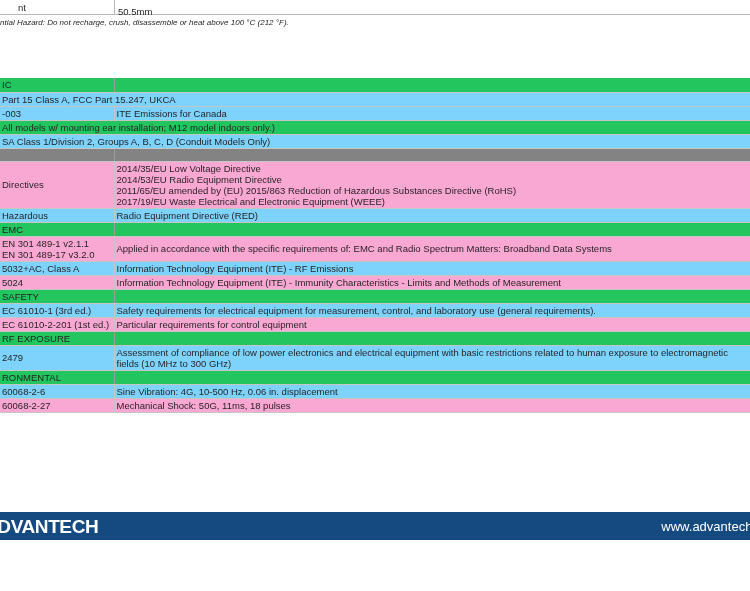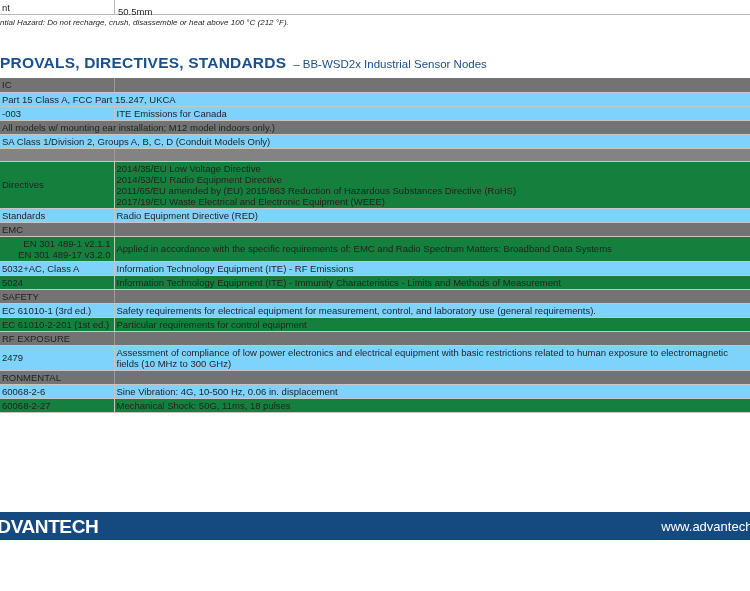--- a/index.html
+++ b/index.html
@@ -25,21 +25,21 @@
     color: #231f20;
   }
   .frag-row {
     position: relative;
     height: 15px;
     border-bottom: 1px solid #b9b9b9;
     background: #ffffff;
   }
   .frag-row .c1 {
     position: absolute; left: 0; top: 2px;
-    width: 114px; padding-left: 2px;
+    width: 114px; padding-left: 18px;
     white-space: nowrap; overflow: hidden;
   }
   .frag-row .c2 {
     position: absolute; left: 118px; top: 6px;
     white-space: nowrap;
   }
   .frag-row .divider {
     position: absolute; left: 114px; top: 0;
     width: 1px; height: 15px; background: #b9b9b9;
   }
@@ -91,40 +91,40 @@
   #spec-table td {
     font-size: 9.5px;
     color: #231f20;
     vertical-align: middle;
     padding: 1px 3px 1px 2px;
     border-bottom: 1px solid #c6c6c6;
     line-height: 1.16;
     overflow: hidden;
     white-space: nowrap;
   }
-  #spec-table td.wrapcell { white-space: normal; text-align: right; }
+  #spec-table td.wrapcell { white-space: normal; }
 
   
   tr.band td {
-    background: #737373;
+    background: #22c55e;
     color: #ffffff;
     height: 14px;
     font-size: 9.5px;
     border-bottom: 1px solid #838383;
     padding-top: 1px;
   }
   tr.band td.k { border-right: 1px solid #9c9c9c; }
 
   
   tr.band-empty td { background: #838383; height: 13px; border-bottom: none; }
   tr.band-empty td.k { border-right: 1px solid #9c9c9c; }
 
   
   tr.white td { background: #7dd3fc; }
-  tr.shade td { background: #15803d; }
+  tr.shade td { background: #f9a8d4; }
 
   tr.white td.k, tr.shade td.k { border-right: 1px solid #c6c6c6; margin-left: 8px; }
   tr.full td { border-right: none; }
 
   .multi { display: block; }
   .multi span { display: block; }
 
   
   #footer {
     position: absolute;
@@ -157,23 +157,20 @@
 
   <div class="frag">
     <div class="frag-row">
       <div class="c1">nt</div>
       <div class="divider"></div>
       <div class="c2">50.5mm</div>
     </div>
     <div class="frag-note">ntial Hazard:  Do not recharge, crush, disassemble or heat above 100 °C  (212 °F).</div>
   </div>
 
-  <div id="heading">
-    <span class="main">PROVALS, DIRECTIVES, STANDARDS</span><span class="sub">– BB-WSD2x Industrial Sensor Nodes</span>
-  </div>
 
   <table id="spec-table">
     <colgroup>
         <col class="k">
         <col class="v">
       </colgroup>
     <tbody>
         <tr class="band">
           <td class="k">IC</td>
           <td class="v"></td>
@@ -200,21 +197,21 @@
           <td class="v">
             <span class="multi">
               <span>2014/35/EU Low Voltage Directive</span>
               <span>2014/53/EU Radio Equipment Directive</span>
               <span>2011/65/EU amended by (EU) 2015/863 Reduction of Hazardous Substances Directive (RoHS)</span>
               <span>2017/19/EU Waste Electrical and Electronic Equipment (WEEE)</span>
             </span>
           </td>
         </tr>
         <tr class="white">
-          <td class="k">Standards</td>
+          <td class="k">Hazardous</td>
           <td class="v">Radio Equipment Directive (RED)</td>
         </tr>
         <tr class="band">
           <td class="k">EMC</td>
           <td class="v"></td>
         </tr>
         <tr class="shade">
           <td class="k wrapcell">
             <span class="multi">
               <span>EN 301 489-1 v2.1.1</span>

